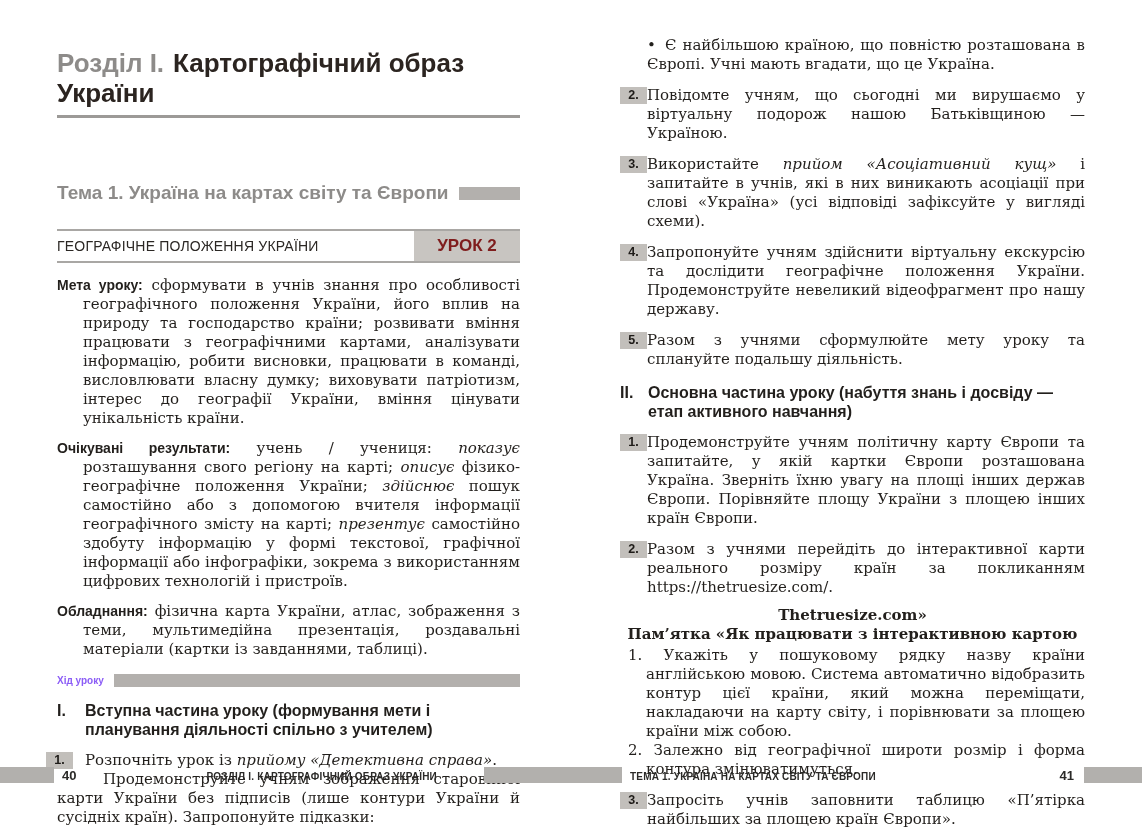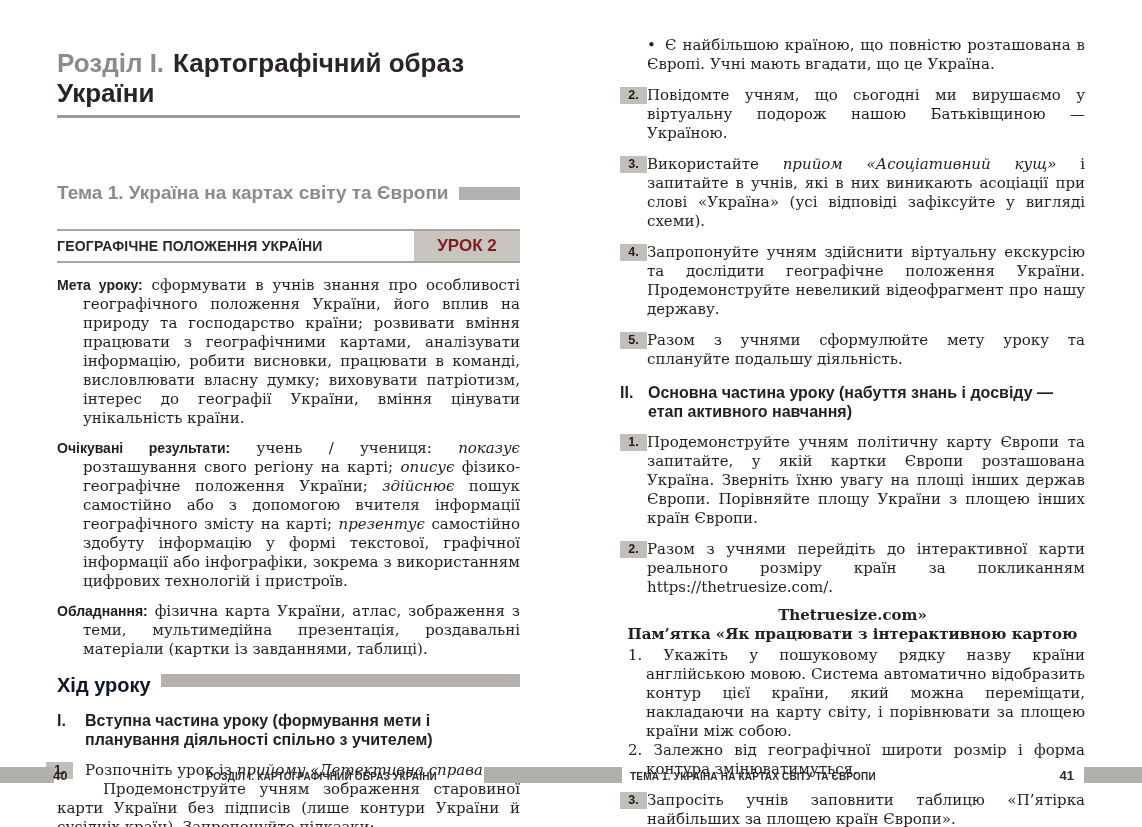--- a/index.html
+++ b/index.html
@@ -20,33 +20,33 @@
   .ch-title { color:#2b2420; }
 
   
   .theme-row { display:flex; align-items:center; margin-top:64px;
                font-family:"Liberation Sans",sans-serif; font-weight:bold; font-size:19px; color:#8d8b89; }
   .bar { flex:1; height:13px; background:#b3b0ad; margin-left:10px; }
 
   
   .lesson-box { margin-top:25px; border-top:2px solid #a9a7a4; border-bottom:2px solid #a9a7a4;
                 display:flex; align-items:stretch; justify-content:space-between; height:30px; }
-  .lesson-title { font-family:"Liberation Sans",sans-serif; font-weight:bold; font-size:14px;
+  .lesson-title { font-family:"Liberation Sans",sans-serif; font-weight:normal; font-size:14px;
                   color:#2b2724; align-self:center; letter-spacing:.2px; }
   .badge { width:106px; background:#c8c5c1; display:flex; align-items:center; justify-content:center;
            font-family:"Liberation Sans",sans-serif; font-weight:bold; font-size:17px; color:#7f1d1d; }
 
   
   .bt { font-size:15px; line-height:19px; text-align:justify; }
   .hang { padding-left:26px; text-indent:-26px; margin:11px 0 0 0; }
   .lbl { font-family:"Liberation Sans",sans-serif; font-weight:bold; font-size:14px; }
   .run-i { font-style:italic; }
 
-  .course-row { display:flex; align-items:flex-start; margin-top:15px;
-                font-family:"Liberation Sans",sans-serif; font-weight:bold; font-size:20px; color:#0f172a; }
+  .course-row { display:flex; align-items:center; margin-top:15px;
+                font-family:"Liberation Sans",sans-serif; font-weight:bold; font-size:10px; color:#8b5cf6; }
 
   .sec { display:flex; margin-top:14px; font-family:"Liberation Sans",sans-serif;
          font-weight:bold; font-size:16px; line-height:19px; color:#221f1c; }
   .sec-num { width:28px; flex:none; }
   .sec-t { flex:1; }
 
   .item { position:relative; margin-top:12px; }
   .il { padding-left:28px; }
   .ir { padding-left:27px; }
   .num { position:absolute; top:1px; width:27px; height:17px; background:#c2bfbb;
@@ -64,21 +64,21 @@
   .memo-wrap { margin-top:2px; }
 
   
   .footer { position:absolute; left:0; top:767px; width:1142px; height:18px;
             font-family:"Liberation Sans",sans-serif; color:#2b2a28; }
   .fbar { position:absolute; top:0; height:16px; background:#b2b0ad; }
   .fb-1 { left:0; width:54px; }
   .fb-mid { left:484px; width:138px; }
   .fb-r { left:1084px; width:58px; }
   .f-num { position:absolute; top:1px; font-weight:bold; font-size:13px; }
-  .f-num-l { left:53px; }
+  .f-num-l { left:62px; }
   .f-num-r { left:1040px; width:34px; text-align:right; }
   .f-txt { position:absolute; top:3.5px; font-weight:bold; font-size:10px; letter-spacing:.2px; }
   .f-txt-l { left:0; width:437px; text-align:right; }
   .f-txt-r { left:630px; }
 </style>
 </head>
 <body>
 
 <div class="page pg-l">
   <div class="content">

